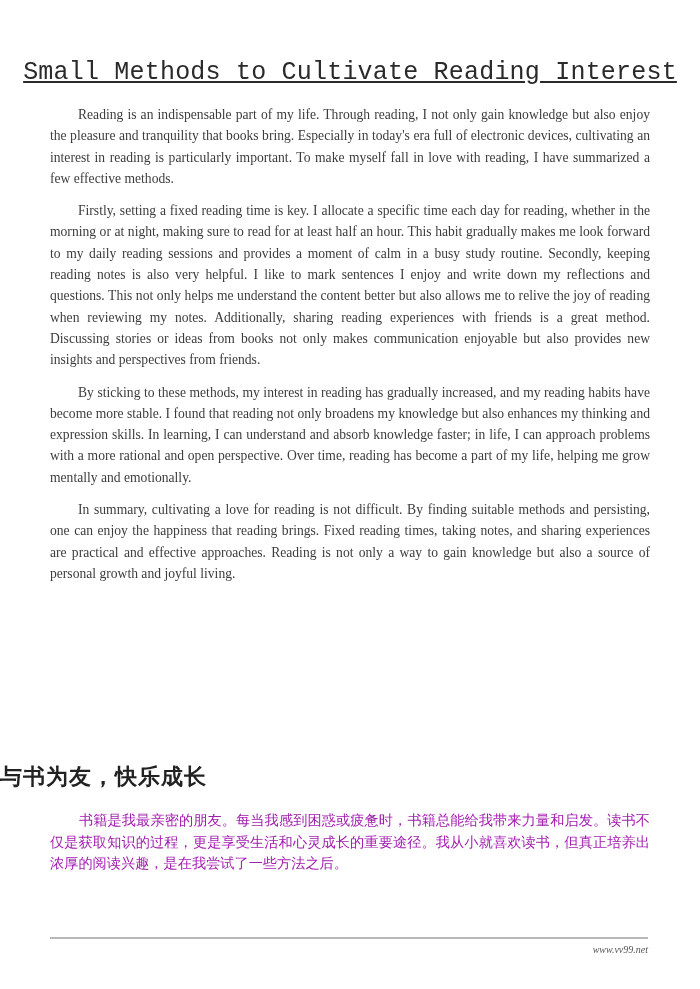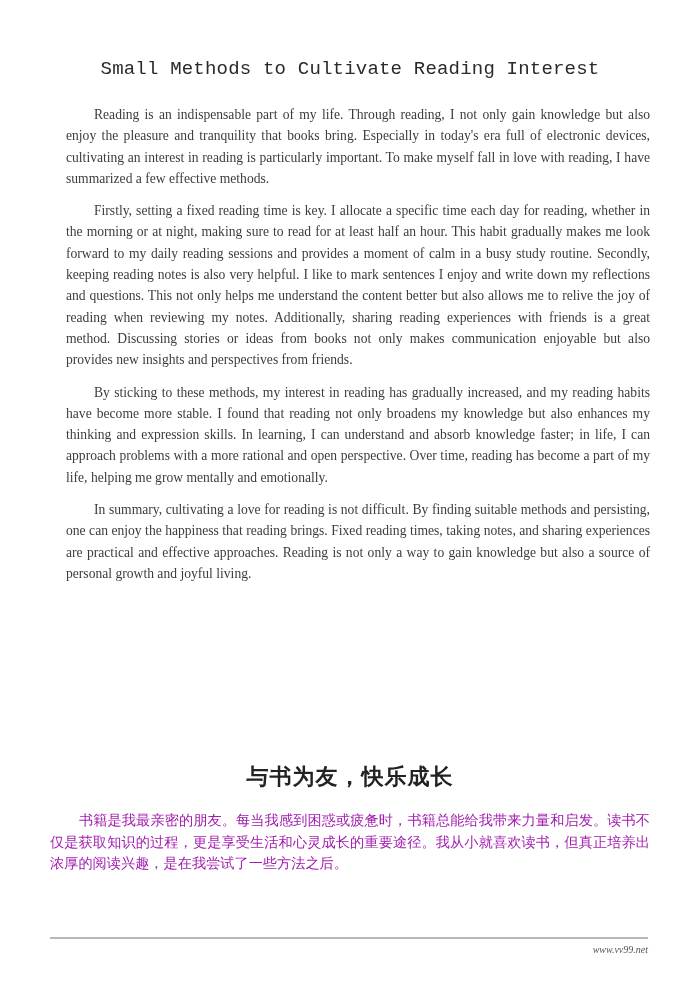--- a/index.html
+++ b/index.html
@@ -5,30 +5,30 @@
     html, body { margin: 0; padding: 0; }
     body {
       width: 700px; height: 989px; background: #ffffff; position: relative; overflow: hidden;
       color: #3a3a3a;
       font-family: "Liberation Mono", "DejaVu Sans Mono", monospace;
     }
     .page { position: absolute; left: 0; top: 0; width: 700px; height: 989px; }
     .title-en {
       position: absolute; top: 58px; left: 0; width: 700px; text-align: center;
       font-family: "Liberation Mono", "DejaVu Sans Mono", monospace;
-      font-size: 19px; letter-spacing: 0.2px; color: #2a2a2a; margin: 0; font-weight: normal;
+      font-size: 25px; letter-spacing: 0.2px; color: #2a2a2a; margin: 0; font-weight: normal; text-decoration: underline;
     }
     .en-body {
       position: absolute; left: 50px; width: 600px; top: 104px;
       font-family: "Liberation Serif", "DejaVu Serif", serif;
       font-size: 13.6px; line-height: 21.3px; color: #3c3c3c;
     }
-    .en-body p { margin: 0 0 11px 16px; text-indent: 28px; text-align: justify; }
+    .en-body p { margin: 0 0 11px 0; text-indent: 28px; text-align: justify; }
     .title-zh {
-      position: absolute; top: 762px; left: 0; width: 700px; text-align: center;
+      position: absolute; top: 762px; left: 0; width: 700px; 
       font-family: "DejaVu Sans", sans-serif; font-weight: bold;
       font-size: 22px; color: #222; margin: 0; letter-spacing: 1px;
     }
     .zh-body {
       position: absolute; left: 50px; width: 600px; top: 810px;
       font-family: "DejaVu Serif", "Liberation Serif", serif;
       font-size: 14.2px; line-height: 21.5px; color: #a21caf;
     }
     .zh-body p { margin: 0 0 10px 0; text-indent: 29px; text-align: justify; }
     .watermark {

